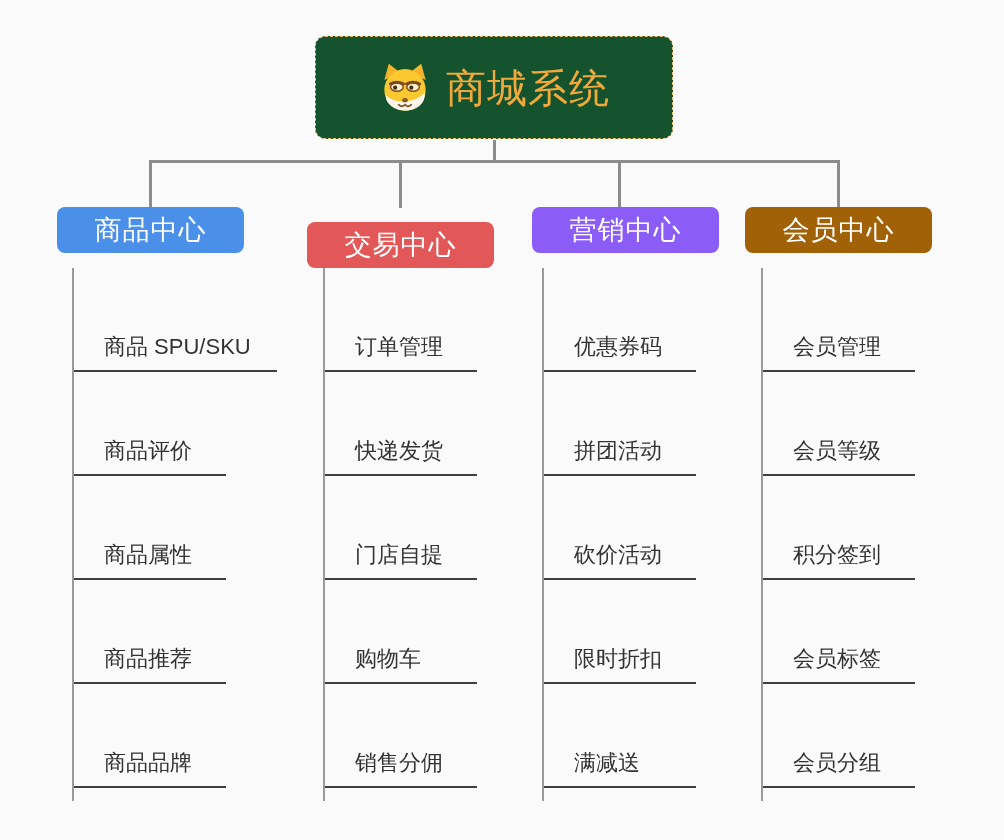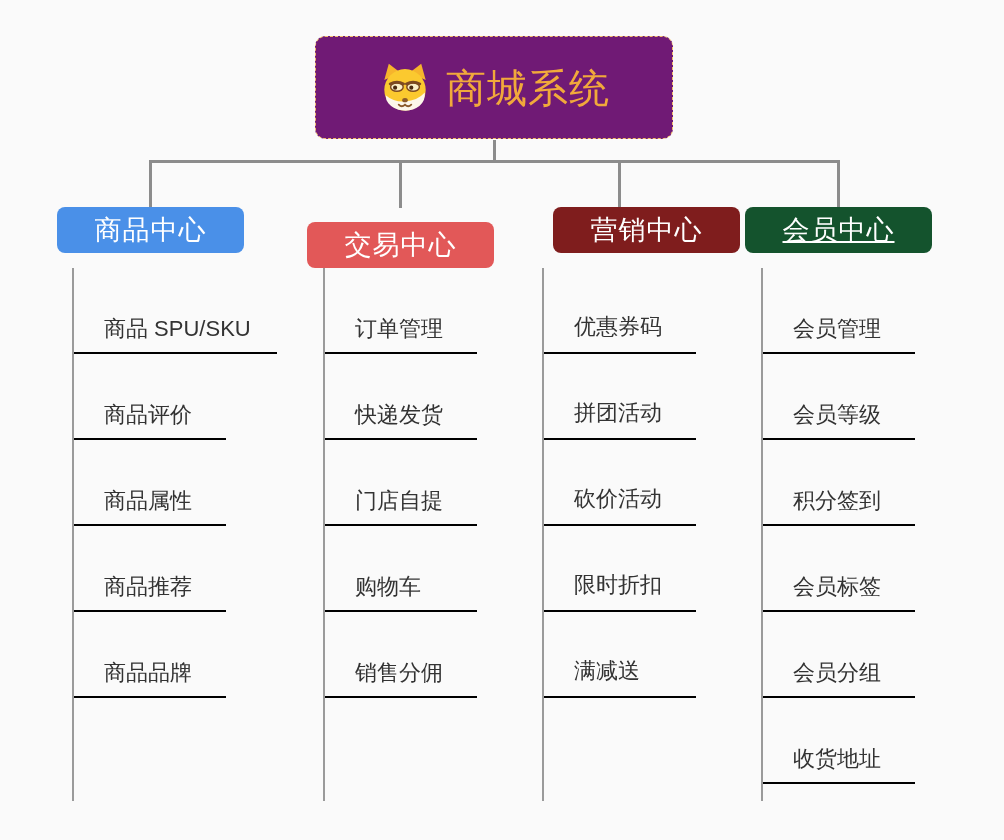--- a/index.html
+++ b/index.html
@@ -2,21 +2,21 @@
 <html><head>
 <meta charset="utf-8">
 <style>
   html,body{margin:0;padding:0;}
   body{background:#FAFAFA;font-family:"Liberation Sans","DejaVu Sans",sans-serif;}
   .canvas{position:relative;width:1004px;height:840px;background:#FAFAFA;overflow:hidden;}
 
   
   .root-node{
     position:absolute;left:315px;top:36px;width:358px;height:103px;
-    background:#701a75;border:1px dashed #F2BE6B;border-radius:10px;
+    background:#14532d;border:1px dashed #F2BE6B;border-radius:10px;
     display:flex;align-items:center;justify-content:center;gap:14px;
     box-sizing:border-box;
   }
   .root-title{font-size:40px;color:#F1A93B;letter-spacing:1px;line-height:1;}
 
   
   .conn{position:absolute;background:#8C8C8C;}
   .stem{left:493px;top:140px;width:3px;height:22px;}
   .bus{left:149px;top:160px;width:691px;height:3px;}
   .drop{top:160px;width:3px;height:48px;}
@@ -25,22 +25,22 @@
   .branch-node{
     position:absolute;top:207px;width:187px;height:46px;border-radius:8px;
     color:#FFFFFF;font-size:27px;display:flex;align-items:center;justify-content:center;
     letter-spacing:1px;
   }
 
   
   .column{position:absolute;top:268px;}
   .vline{position:absolute;left:0;top:0;width:2px;height:533px;background:#9A9A9A;}
   .leaf{
-    width:fit-content;min-width:96px;margin-top:46px;
-    padding:0 26px 8px 32px;border-bottom:2px solid #000000;
+    width:fit-content;min-width:96px;margin-top:64px;
+    padding:0 26px 8px 32px;border-bottom:2px solid #404040;
     font-size:22px;line-height:30px;color:#333333;white-space:nowrap;
   }
 </style>
 </head>
 <body>
 
 <div class="canvas">
 
   <div class="root-node">
     <span style="display:inline-flex;">
@@ -81,30 +81,30 @@
       </div>
       <div class="branch-node" style="left: 307px; background: rgb(226, 88, 88); margin-top: 15px;">交易中心</div>
       <div class="column" style="left: 323px;">
         <div class="vline"></div>
         <div class="leaf">订单管理</div>
         <div class="leaf">快递发货</div>
         <div class="leaf">门店自提</div>
         <div class="leaf">购物车</div>
         <div class="leaf">销售分佣</div>
       </div>
-      <div class="branch-node" style="left: 553px; background: #7f1d1d;">营销中心</div>
-      <div class="column" style="left: 542px; font-family: Liberation Mono, monospace;">
+      <div class="branch-node" style="left: 532px; background: #8b5cf6;">营销中心</div>
+      <div class="column" style="left: 542px;">
         <div class="vline"></div>
         <div class="leaf">优惠券码</div>
         <div class="leaf">拼团活动</div>
         <div class="leaf">砍价活动</div>
         <div class="leaf">限时折扣</div>
         <div class="leaf">满减送</div>
       </div>
-      <div class="branch-node" style="left: 745px; background: #14532d; text-decoration: underline;">会员中心</div>
+      <div class="branch-node" style="left: 745px; background: #a16207;">会员中心</div>
       <div class="column" style="left: 761px;">
         <div class="vline"></div>
         <div class="leaf">会员管理</div>
         <div class="leaf">会员等级</div>
         <div class="leaf">积分签到</div>
         <div class="leaf">会员标签</div>
         <div class="leaf">会员分组</div>
         <div class="leaf">收货地址</div>
       </div>
     </div>

